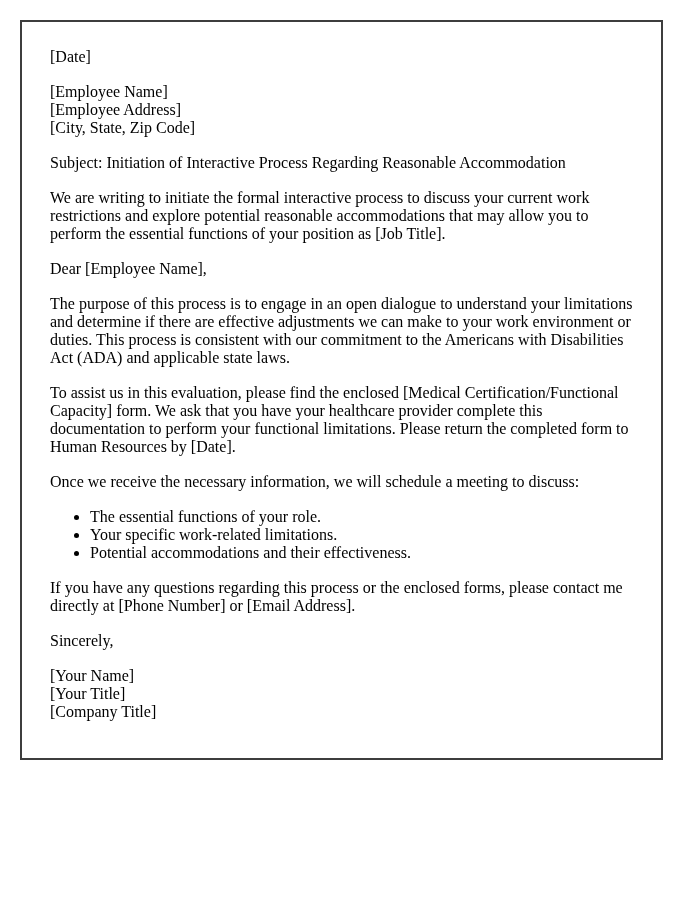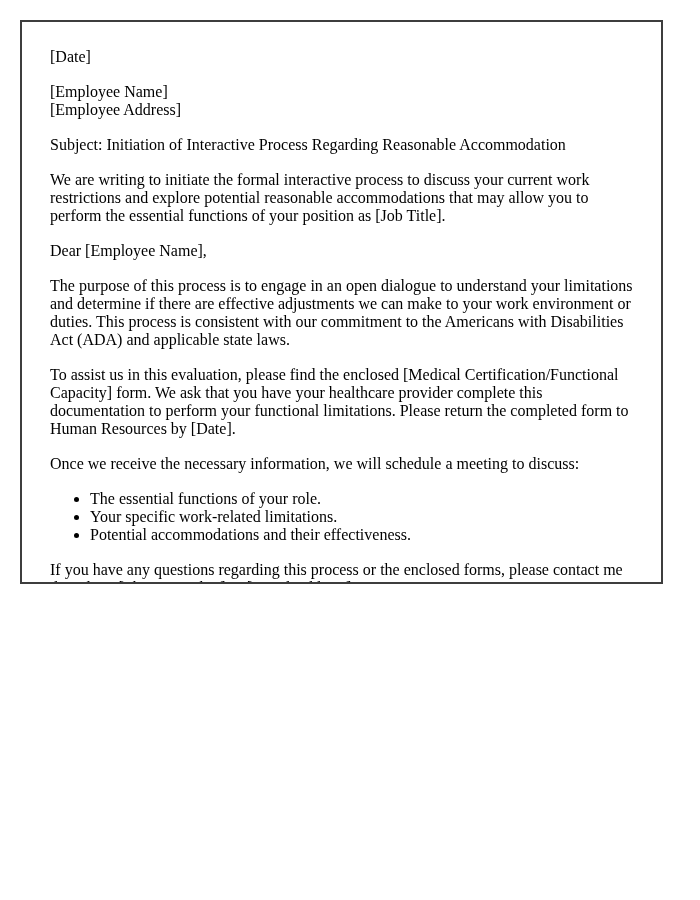--- a/index.html
+++ b/index.html
@@ -14,21 +14,21 @@
     font-family: "Liberation Serif", "DejaVu Serif", serif;
     font-size: 16px;
     line-height: 18px;
     color: #000000;
   }
   .page {
     position: absolute;
     left: 20px;
     top: 20px;
     width: 643px;
-    height: 564px;
+    height: 740px;
     box-sizing: border-box;
     border: 2px solid #3d3d3d;
     background: #ffffff;
     padding: 26px 26px 0 28px;
     overflow: hidden;
   }
   .block {
     margin: 0 0 17px 0;
   }
   .line {
@@ -52,20 +52,21 @@
 
 <div class="page">
 
   <div class="block">
     <p class="line">[Date]</p>
   </div>
 
   <div class="block">
     <p class="line">[Employee Name]</p>
     <p class="line">[Employee Address]</p>
+    <p class="line">[City, State, Zip Code]</p>
   </div>
 
   <div class="block">
     <p class="line subject">Subject: Initiation of Interactive Process Regarding Reasonable Accommodation</p>
   </div>
 
   <div class="block">
     <p class="line">We are writing to initiate the formal interactive process to discuss your current work restrictions and explore potential reasonable accommodations that may allow you to perform the essential functions of your position as [Job Title].</p>
   </div>
 

